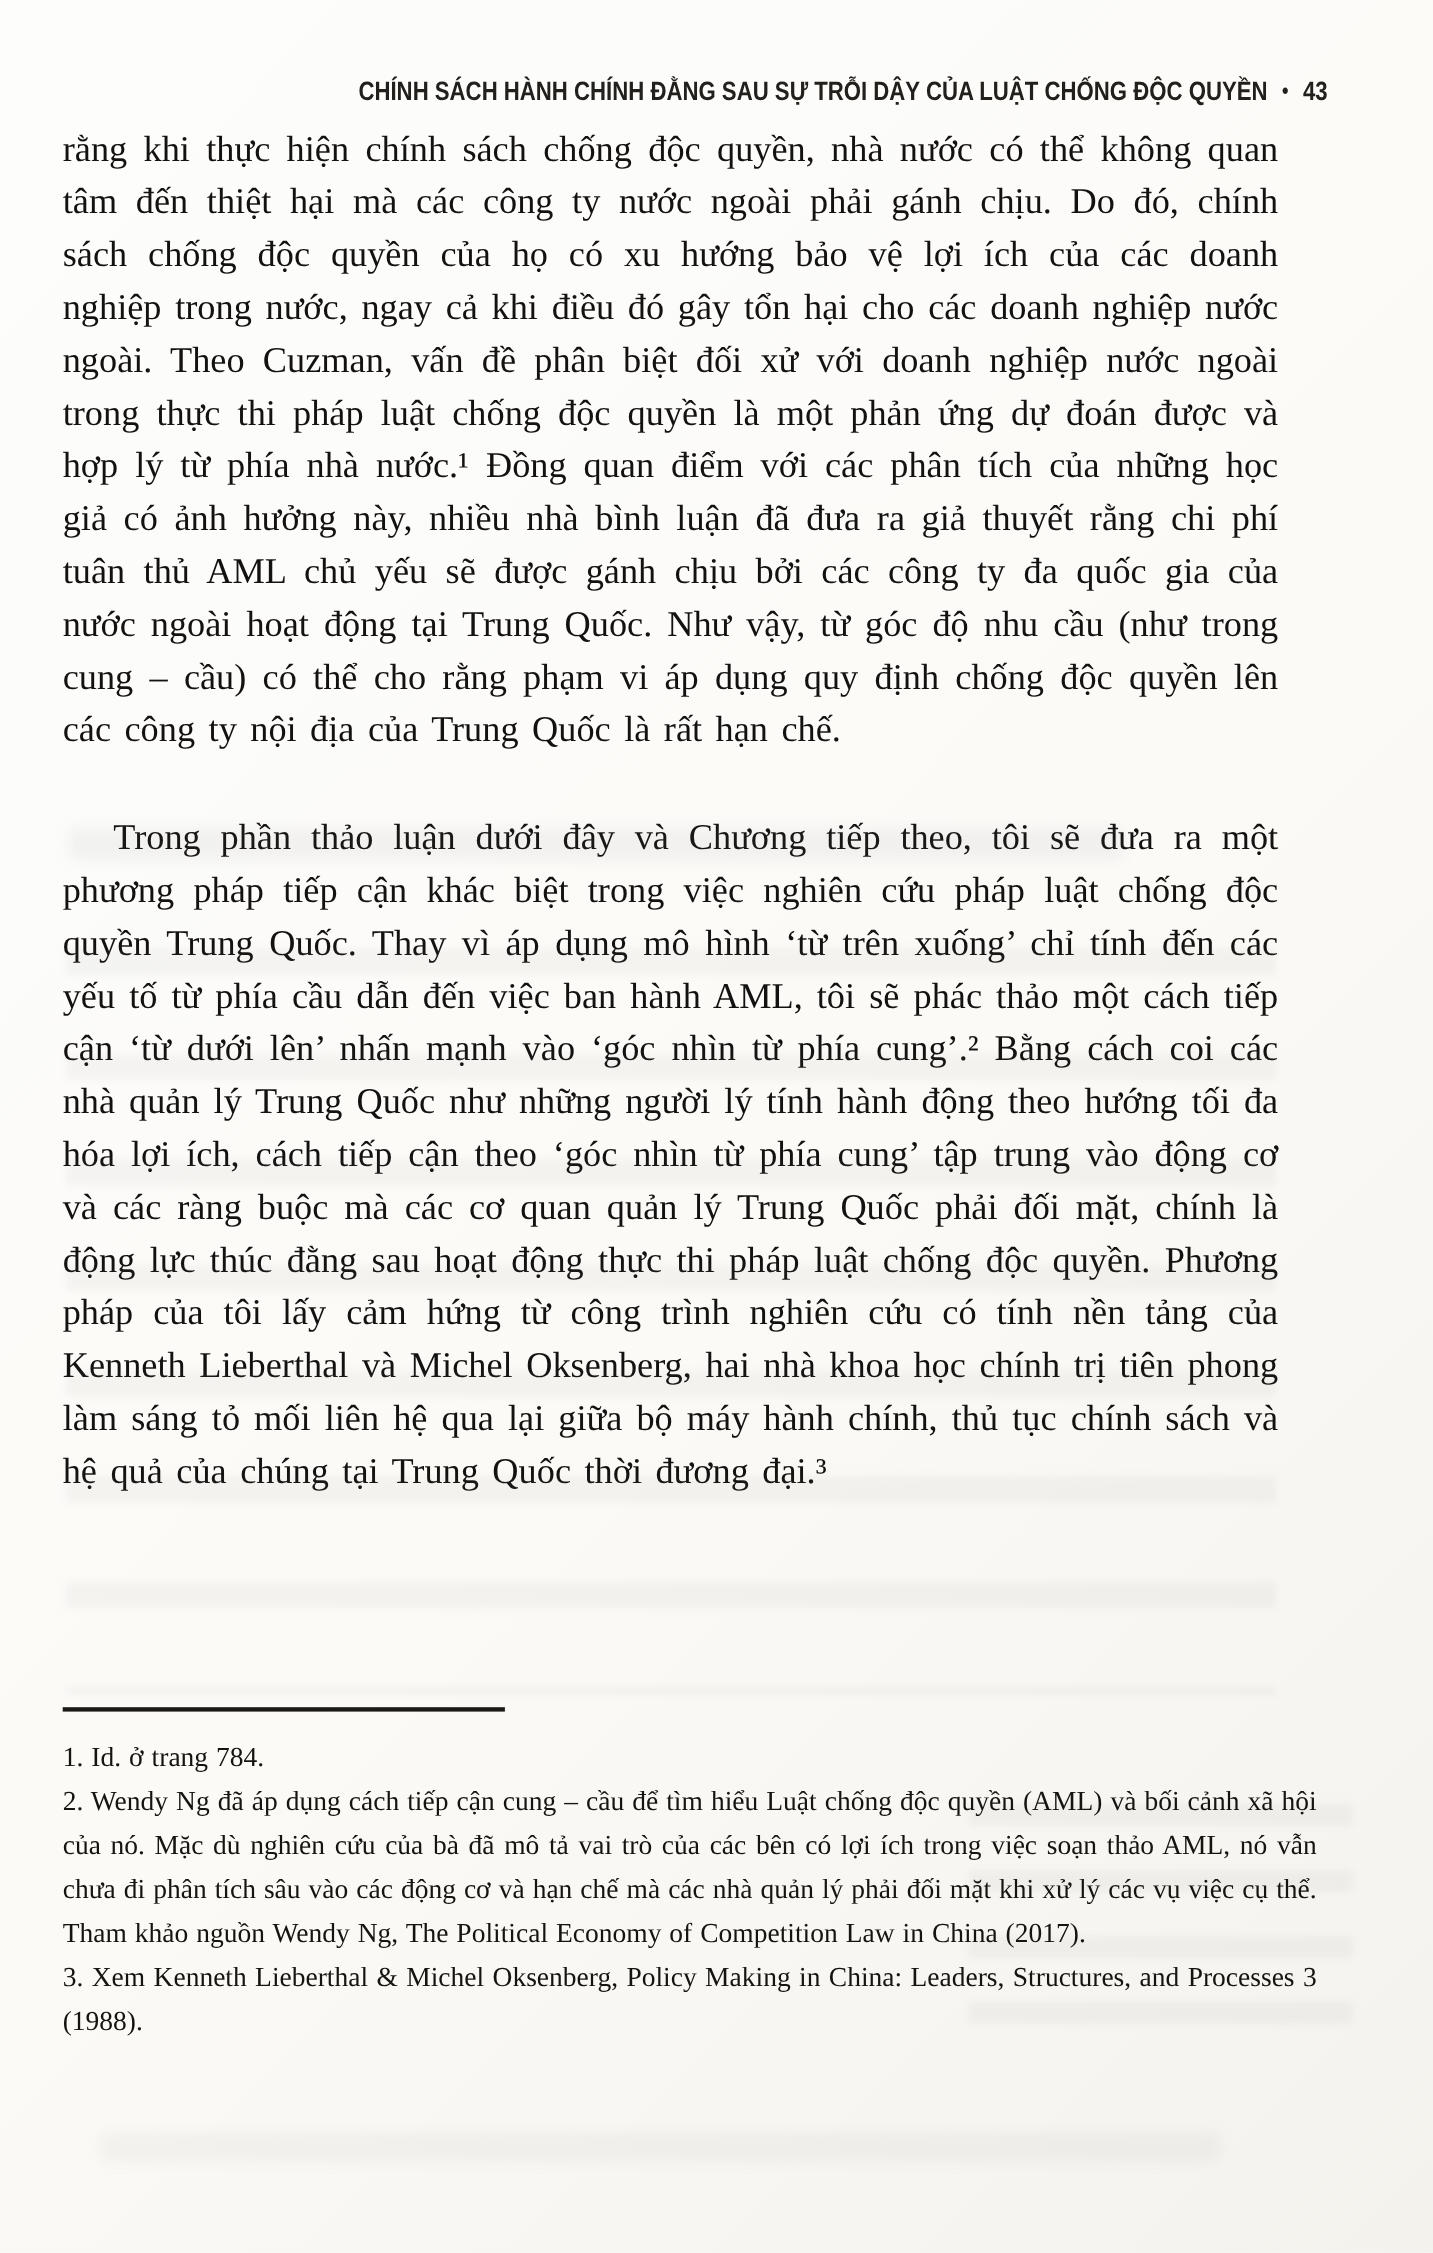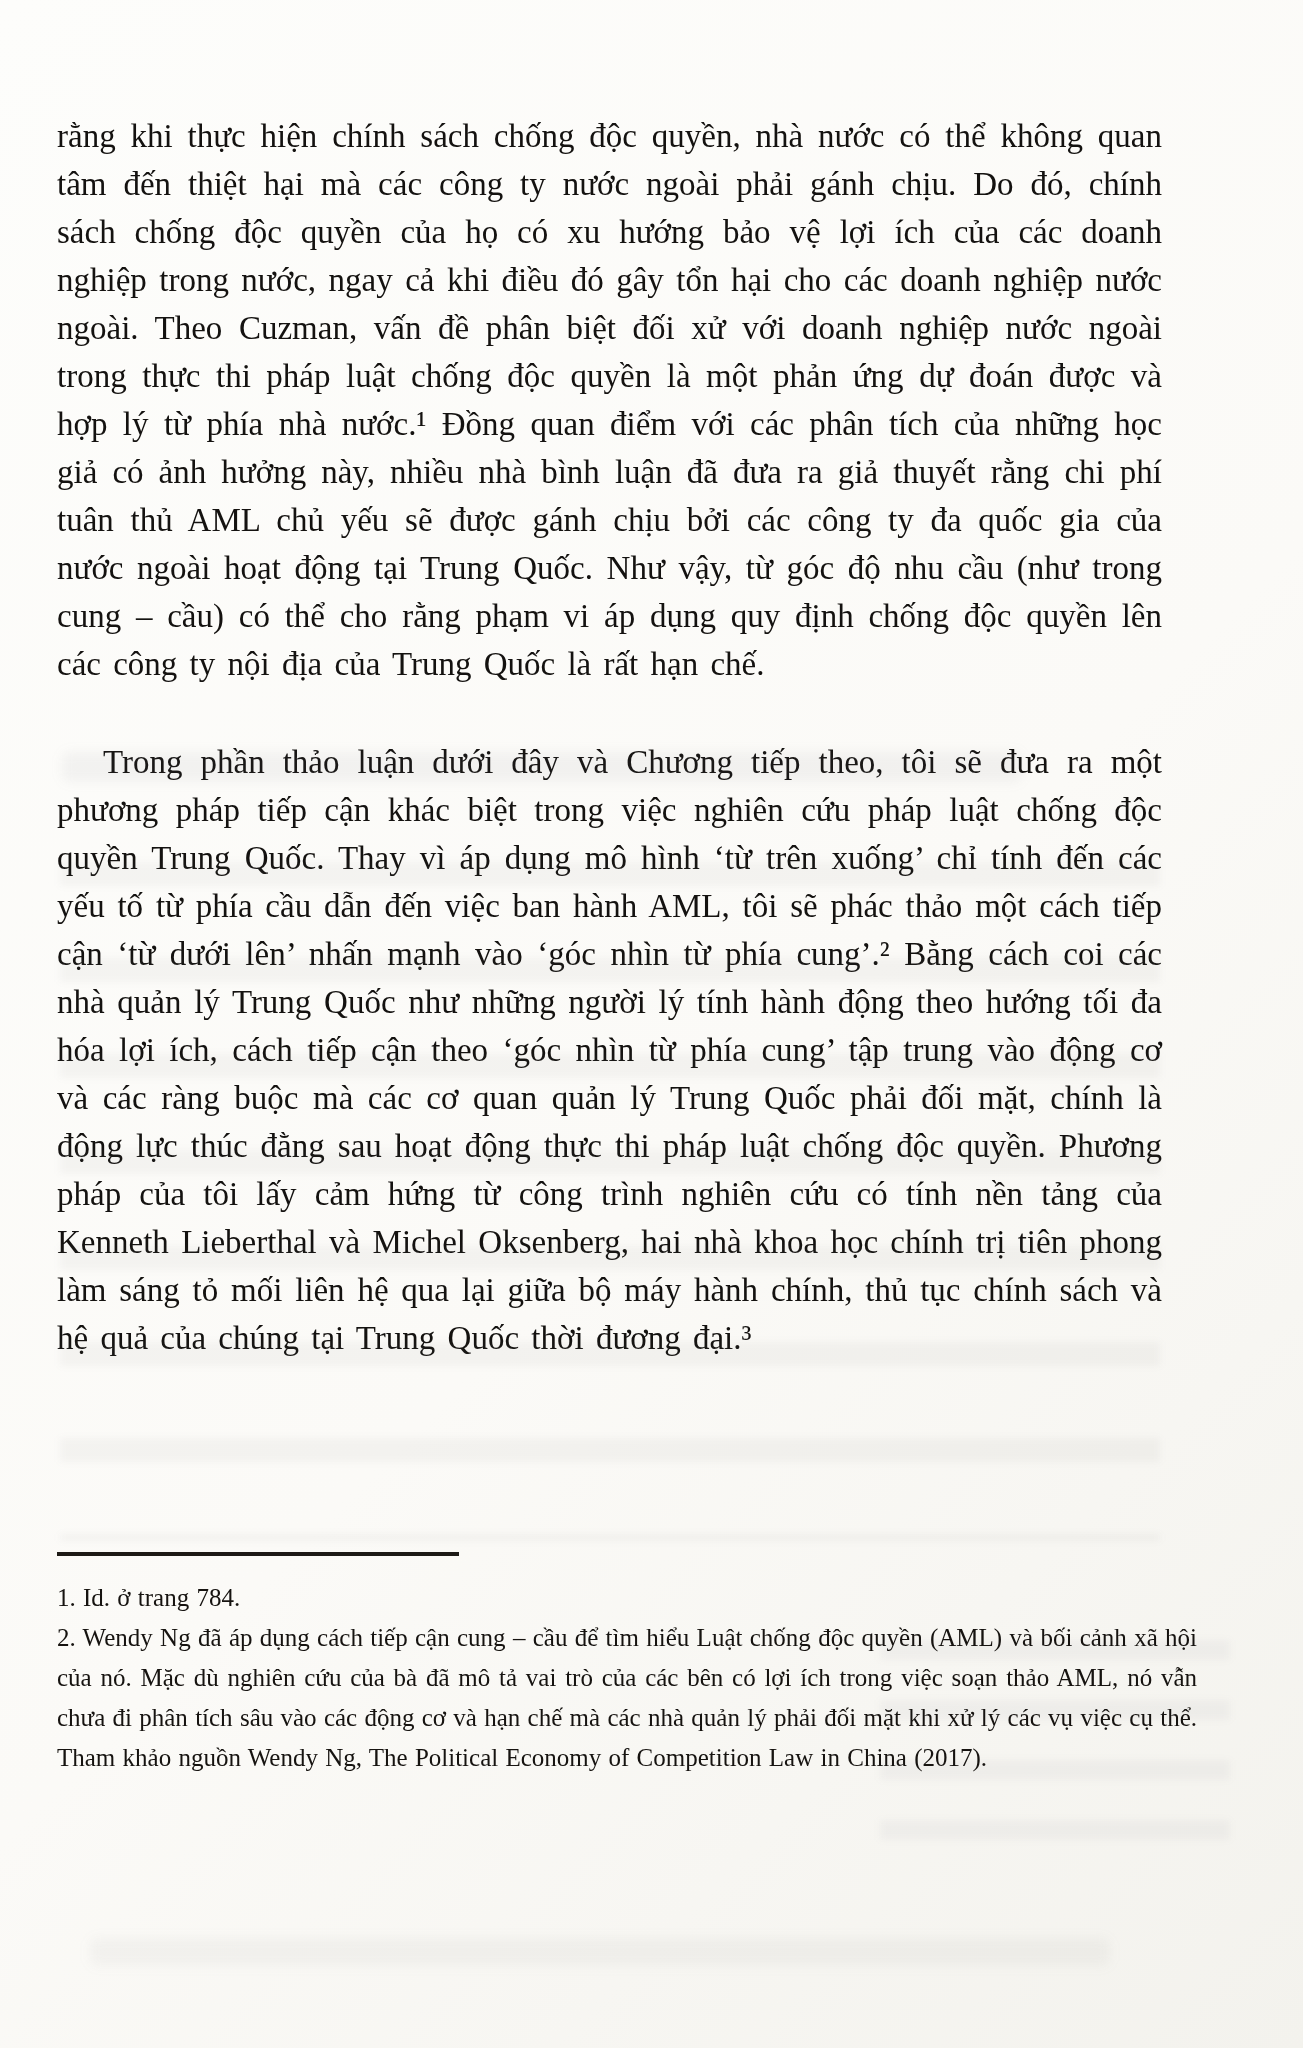--- a/index.html
+++ b/index.html
@@ -100,31 +100,39 @@
     top: 1938px; left: 90px; width: 1020px; height: 28px;
     background: rgba(115,113,122,0.06);
     filter: blur(6px); border-radius: 8px;
   }
 </style>
 </head>
 <body>
 
 <div class="page">
 
+  <div class="running-header">
+    <span class="hdr-inner">
+      <span>CHÍNH SÁCH HÀNH CHÍNH ĐẰNG SAU SỰ TRỖI DẬY CỦA LUẬT CHỐNG ĐỘC QUYỀN</span>
+      <span class="hdr-bullet">•</span>
+      <span>43</span>
+    </span>
+  </div>
 
   <div class="content" id="paragraphs">
       <p><span>rằng khi thực hiện chính sách chống độc quyền, nhà nước có thể không quan tâm đến thiệt hại mà các công ty nước ngoài phải gánh chịu. Do đó, chính sách chống độc quyền của họ có xu hướng bảo vệ lợi ích của các doanh nghiệp trong nước, ngay cả khi điều đó gây tổn hại cho các doanh nghiệp nước ngoài. Theo Cuzman, vấn đề phân biệt đối xử với doanh nghiệp nước ngoài trong thực thi pháp luật chống độc quyền là một phản ứng dự đoán được và hợp lý từ phía nhà nước.¹ Đồng quan điểm với các phân tích của những học giả có ảnh hưởng này, nhiều nhà bình luận đã đưa ra giả thuyết rằng chi phí tuân thủ AML chủ yếu sẽ được gánh chịu bởi các công ty đa quốc gia của nước ngoài hoạt động tại Trung Quốc. Như vậy, từ góc độ nhu cầu (như trong cung – cầu) có thể cho rằng phạm vi áp dụng quy định chống độc quyền lên các công ty nội địa của Trung Quốc là rất hạn chế.</span></p>
       <p class="indent"><span>Trong phần thảo luận dưới đây và Chương tiếp theo, tôi sẽ đưa ra một phương pháp tiếp cận khác biệt trong việc nghiên cứu pháp luật chống độc quyền Trung Quốc. Thay vì áp dụng mô hình ‘từ trên xuống’ chỉ tính đến các yếu tố từ phía cầu dẫn đến việc ban hành AML, tôi sẽ phác thảo một cách tiếp cận ‘từ dưới lên’ nhấn mạnh vào ‘góc nhìn từ phía cung’.² Bằng cách coi các nhà quản lý Trung Quốc như những người lý tính hành động theo hướng tối đa hóa lợi ích, cách tiếp cận theo ‘góc nhìn từ phía cung’ tập trung vào động cơ và các ràng buộc mà các cơ quan quản lý Trung Quốc phải đối mặt, chính là động lực thúc đằng sau hoạt động thực thi pháp luật chống độc quyền. Phương pháp của tôi lấy cảm hứng từ công trình nghiên cứu có tính nền tảng của Kenneth Lieberthal và Michel Oksenberg, hai nhà khoa học chính trị tiên phong làm sáng tỏ mối liên hệ qua lại giữa bộ máy hành chính, thủ tục chính sách và hệ quả của chúng tại Trung Quốc thời đương đại.³</span></p>
     </div>
 
   <div class="bleed bleed-mid"></div>
   <div class="bleed bleed-para2"></div>
   <div class="bleed bleed-fn"></div>
   <div class="bleed bleed-footer"></div>
 
   <div class="fn-separator"></div>
 
   <div class="footnotes" id="footnotes">
       <p><span>1. </span><span class="ital">Id.</span><span> ở trang 784.</span></p>
       <p><span>2. Wendy Ng đã áp dụng cách tiếp cận cung – cầu để tìm hiểu Luật chống độc quyền (AML) và bối cảnh xã hội của nó. Mặc dù nghiên cứu của bà đã mô tả vai trò của các bên có lợi ích trong việc soạn thảo AML, nó vẫn chưa đi phân tích sâu vào các động cơ và hạn chế mà các nhà quản lý phải đối mặt khi xử lý các vụ việc cụ thể. </span><span class="ital">Tham khảo nguồn</span><span> Wendy Ng, The Political Economy of Competition Law in China (2017).</span></p>
+      <p><span>3. </span><span class="ital">Xem</span><span> Kenneth Lieberthal &amp; Michel Oksenberg, Policy Making in China: Leaders, Structures, and Processes 3 (1988).</span></p>
     </div>
 
 </div>
 
 </body></html>

